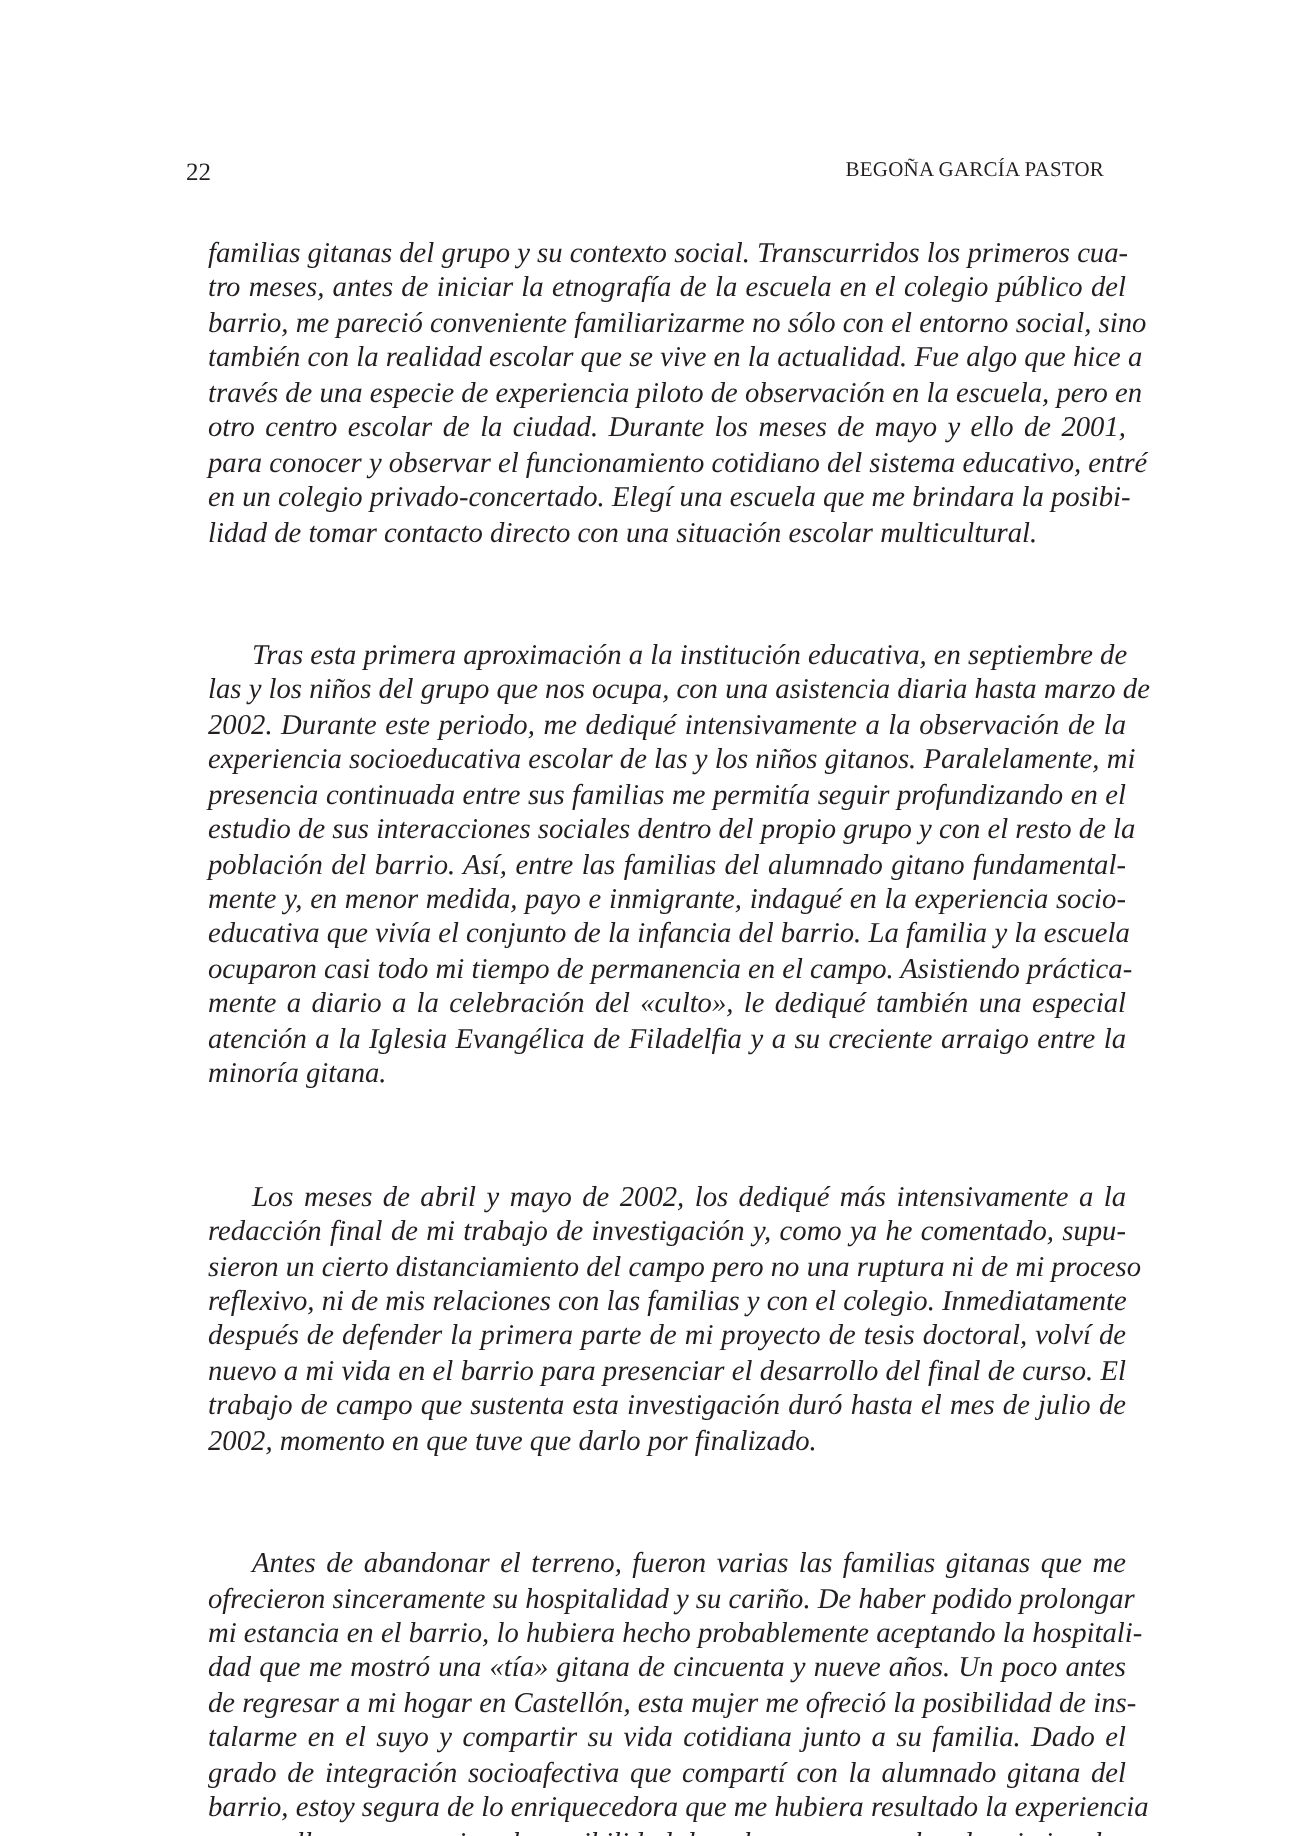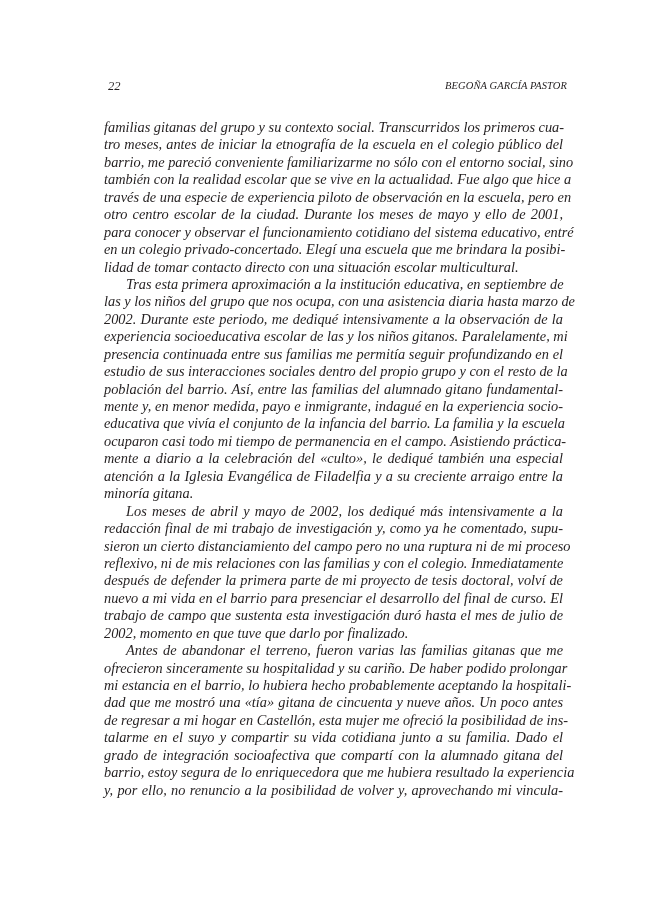--- a/index.html
+++ b/index.html
@@ -16,27 +16,26 @@
       color: #231f20;
     }
     .page {
       position: absolute;
       left: 0; top: 0;
       width: 650px; height: 918px;
       background: #ffffff;
     }
     .running-header {
       position: absolute;
-      left: 108px;
+      left: 93px;
       top: 77px;
       width: 459px;
       height: 18px;
       font-size: 12.5px;
       line-height: 18px;
-      font-style: italic;
     }
     .page-number {
       position: absolute;
       left: 0;
       top: 0;
     }
     .running-title {
       position: absolute;
       right: 0;
       top: 0;
@@ -54,20 +53,21 @@
     .line {
       display: block;
       white-space: nowrap;
       text-align: justify;
       text-align-last: justify;
       height: 17.45px;
       font-style: italic;
     }
     .line.indent {
       text-indent: 22px;
+      margin-top: 44px;
     }
     .line.last {
       text-align-last: left;
     }
   </style>
 </head>
 <body>
 
 <div class="page">
   <div class="running-header">

